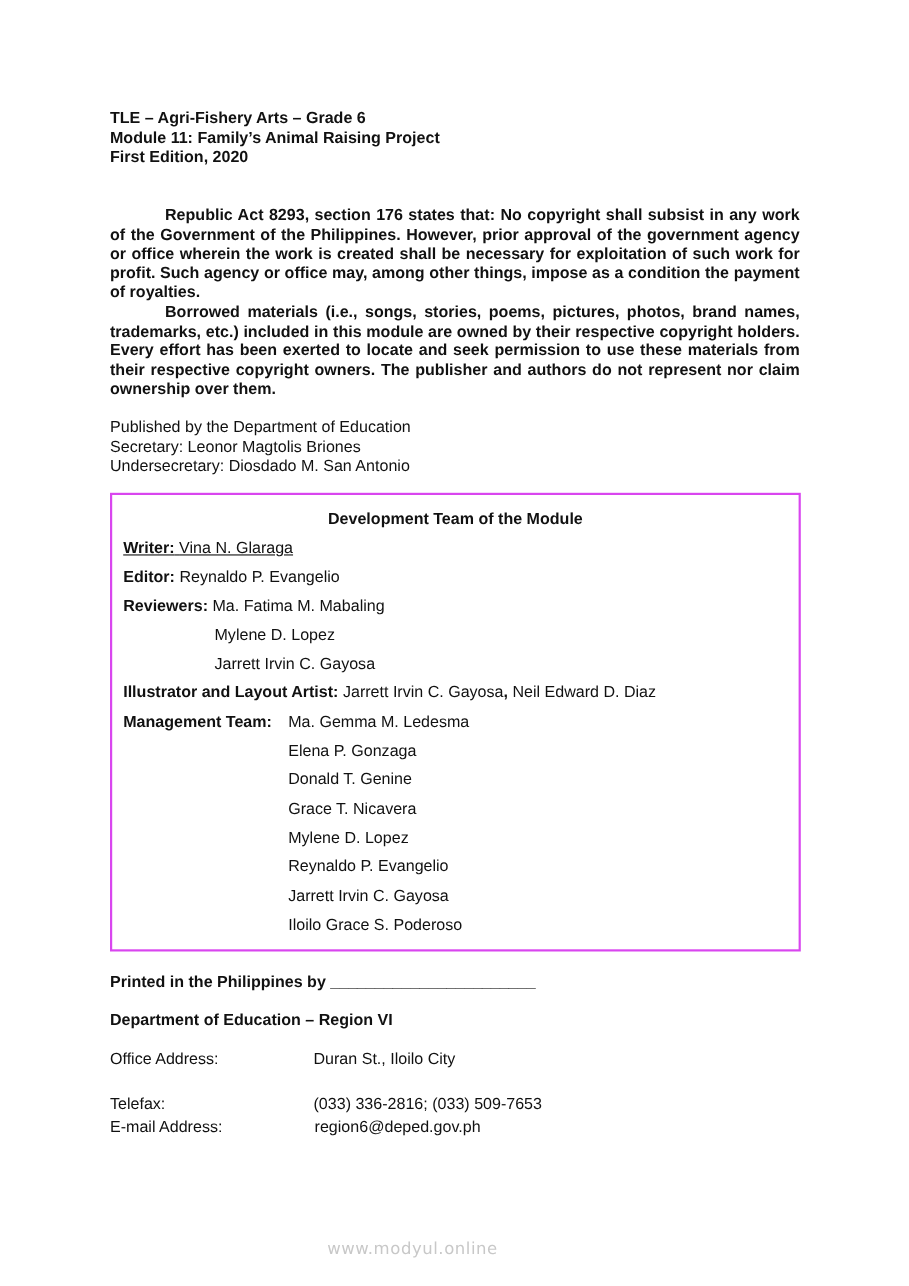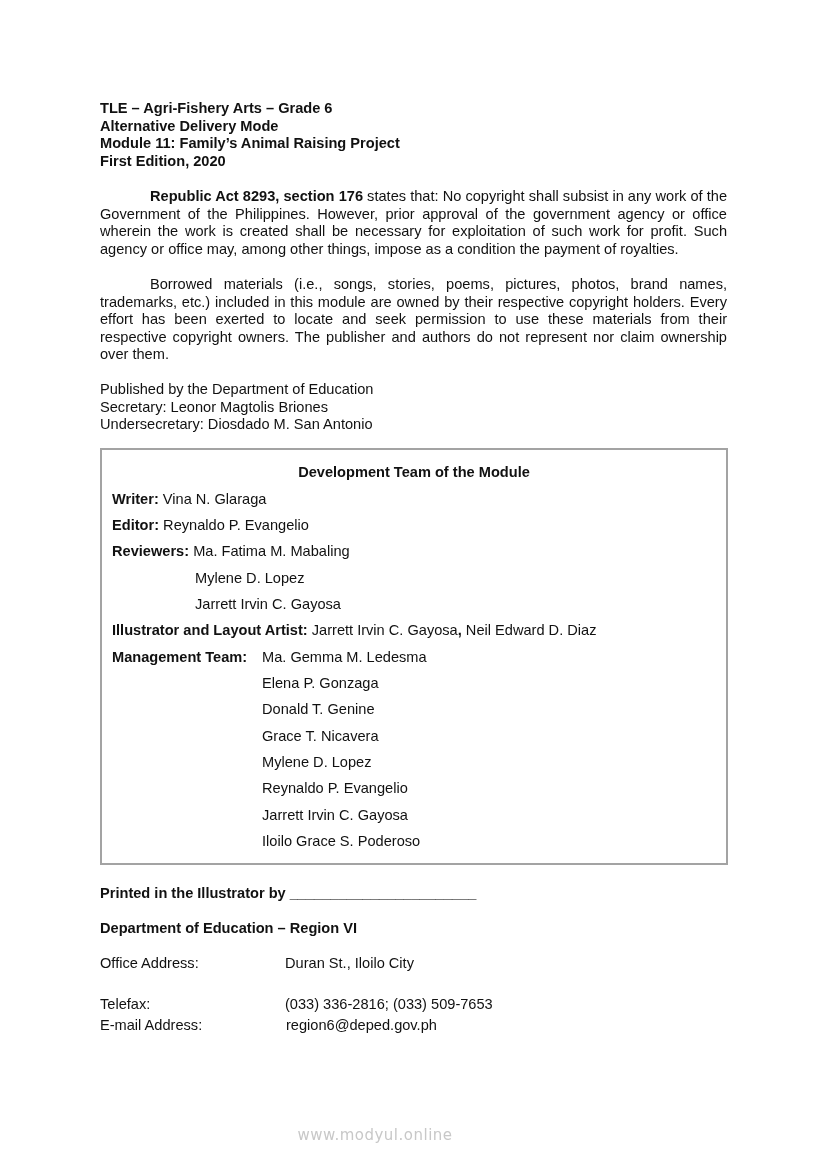--- a/index.html
+++ b/index.html
@@ -3,63 +3,62 @@
   <meta charset="utf-8">
   <style>
     html, body { margin: 0; padding: 0; background: #ffffff; }
     body {
       width: 826px; height: 1169px; position: relative; overflow: hidden;
       font-family: "Liberation Sans", sans-serif; color: #111111;
       font-size: 14.6px;
     }
     .abs { position: absolute; }
     .title-block { left: 100px; top: 100px; line-height: 17.6px; font-weight: bold; }
-    .para { left: 100px; width: 627px; line-height: 17.6px; text-align: justify; }
+    .para { left: 100px; width: 627px; line-height: 17.6px; text-align: justify; font-weight: bold; }
     .para .indent { display: inline-block; width: 50px; }
     .p1 { top: 188px; }
     .p2 { top: 276px; }
     .pub { left: 100px; top: 381px; line-height: 17.6px; }
     .team-box {
       left: 100px; top: 448px; width: 624px; height: 413px;
-      border: 2px solid #a3a3a3;
+      border: 2px solid #d946ef;
     }
     .team-title { position: absolute; top: 14px; left: 0; width: 100%; text-align: center; font-weight: bold; }
     .row { position: absolute; left: 10px; }
     .row b { font-weight: bold; }
     .sub { position: absolute; }
     .printed { left: 100px; top: 885px; font-weight: bold; }
     .region { left: 100px; top: 920px; font-weight: bold; }
     .lbl { left: 100px; }
     .val { left: 249px; margin-left: 36px; }
     .watermark { left: 0; width: 750px; top: 1126px; text-align: center; color: #c8c8c8; font-size: 15px; letter-spacing: 0.5px; font-family: "DejaVu Sans", sans-serif; }
   </style>
 </head>
 <body>
 
 <div class="abs title-block">
   <div>TLE – Agri-Fishery Arts – Grade 6</div>
-  <div>Alternative Delivery Mode</div>
   <div>Module 11: Family’s Animal Raising Project</div>
   <div>First Edition, 2020</div>
 </div>
 
 <div class="abs para p1"><span class="indent"></span><b>Republic Act 8293, section 176</b><span> states that: No copyright shall subsist in any work of the Government of the Philippines. However, prior approval of the government agency or office wherein the work is created shall be necessary for exploitation of such work for profit. Such agency or office may, among other things, impose as a condition the payment of royalties.</span></div>
 
 <div class="abs para p2"><span class="indent"></span><span>Borrowed materials (i.e., songs, stories, poems, pictures, photos, brand names, trademarks, etc.) included in this module are owned by their respective copyright holders. Every effort has been exerted to locate and seek permission to use these materials from their respective copyright owners. The publisher and authors do not represent nor claim ownership over them.</span></div>
 
 <div class="abs pub">
   <div>Published by the Department of Education</div>
   <div>Secretary: Leonor Magtolis Briones</div>
   <div>Undersecretary: Diosdado M. San Antonio</div>
 </div>
 
 <div class="abs team-box">
   <div class="team-title">Development Team of the Module</div>
 
-  <div class="row" style="top:41px;">
+  <div class="row" style="top:41px;text-decoration:underline;">
     <b>Writer:</b>
     <span>Vina N. Glaraga</span>
   </div>
   <div class="row" style="top:67px;">
     <b>Editor:</b>
     <span>Reynaldo P. Evangelio</span>
   </div>
   <div class="row" style="top:93px;">
     <b>Reviewers:</b>
     <span>Ma. Fatima M. Mabaling</span>
@@ -79,21 +78,21 @@
   <div class="sub" style="left:160px; top:199px;">Ma. Gemma M. Ledesma</div>
   <div class="sub" style="left:160px; top:225px;">Elena P. Gonzaga</div>
   <div class="sub" style="left:160px; top:251px;">Donald T. Genine</div>
   <div class="sub" style="left:160px; top:278px;">Grace T. Nicavera</div>
   <div class="sub" style="left:160px; top:304px;">Mylene D. Lopez</div>
   <div class="sub" style="left:160px; top:330px;">Reynaldo P. Evangelio</div>
   <div class="sub" style="left:160px; top:357px;">Jarrett Irvin C. Gayosa</div>
   <div class="sub" style="left:160px; top:383px;">Iloilo Grace S. Poderoso</div>
 </div>
 
-<div class="abs printed">Printed in the Illustrator by _______________________</div>
+<div class="abs printed">Printed in the Philippines by _______________________</div>
 <div class="abs region">Department of Education – Region  VI</div>
 
 <div class="abs lbl" style="top:955px;">Office Address:</div>
 <div class="abs val" style="top:955px;">Duran St., Iloilo City</div>
 
 <div class="abs lbl" style="top:996px;">Telefax:</div>
 <div class="abs val" style="top:996px;">(033) 336-2816; (033) 509-7653</div>
 
 <div class="abs lbl" style="top:1017px;">E-mail Address:</div>
 <div class="abs val" style="top:1017px; left:250px;">region6@deped.gov.ph</div>

